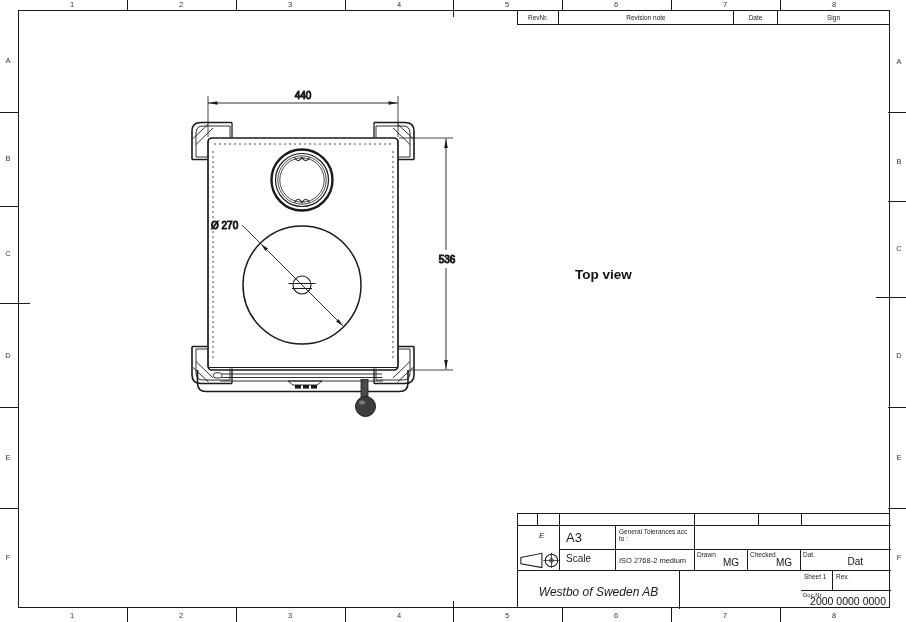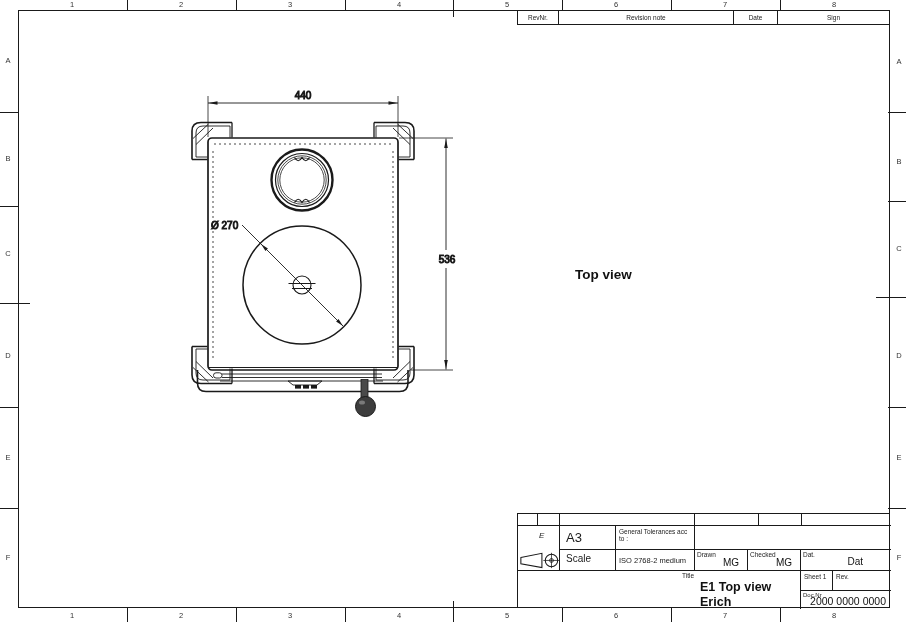--- a/index.html
+++ b/index.html
@@ -187,25 +187,21 @@
     </div>
     <div class="cell br bb" style="left:230px;top:36px;width:53px;height:21px">
       <div class="lbl" style="padding:1px 2px">Checked</div>
       <div class="val" style="right:8px;bottom:2px">MG</div>
     </div>
     <div class="cell bb" style="left:283px;top:36px;width:90px;height:21px">
       <div class="lbl" style="padding:1px 2px">Dat.</div>
       <div class="val" style="right:28px;bottom:3px">Dat</div>
     </div>
 
-    <div class="cell br" style="left:162px;top:57px;width:121px;height:38px">
-      <div class="lbl" style="padding:1px 2px">Title</div>
-      <div class="boldtitle">E1 Top view</div>
-      <div class="boldtitle">Erich</div>
-    </div>
+    <div class="cell br" style="left:0;top:57px;width:162px;height:38px;font-size:12px;font-style:italic;text-align:center;padding-top:14px">Westbo of Sweden AB</div>
     <div class="cell br bb lbl" style="left:283px;top:57px;width:32px;height:20px;padding:2px 3px">Sheet 1</div>
     <div class="cell bb lbl" style="left:315px;top:57px;width:58px;height:20px;padding:2px 3px">Rev.</div>
     <div class="cell" style="left:283px;top:77px;width:90px;height:18px">
       <div class="lbl" style="padding:1px 2px;font-size:6px">Doc.Nr</div>
       <div class="val" style="right:5px;bottom:2px;font-size:10.5px">2000 0000 0000</div>
     </div>
   </div>
 
 </div>
 

